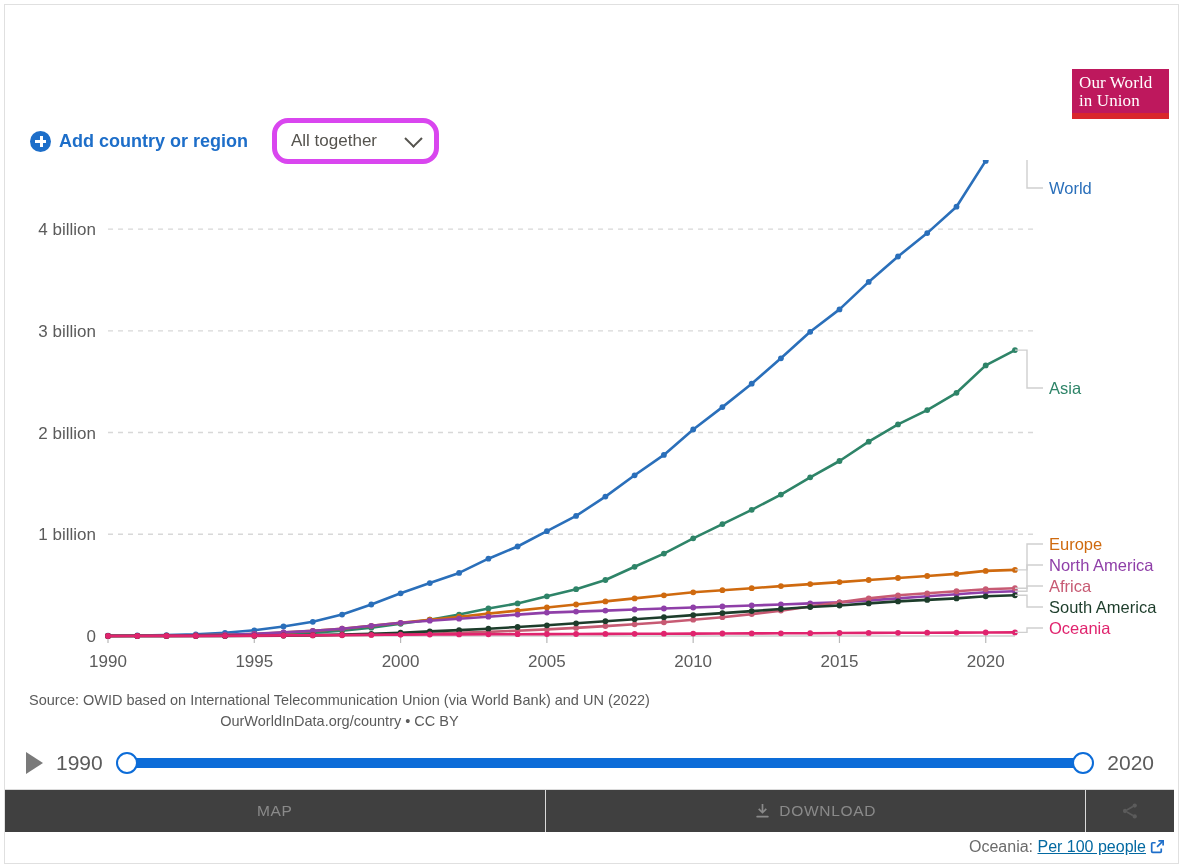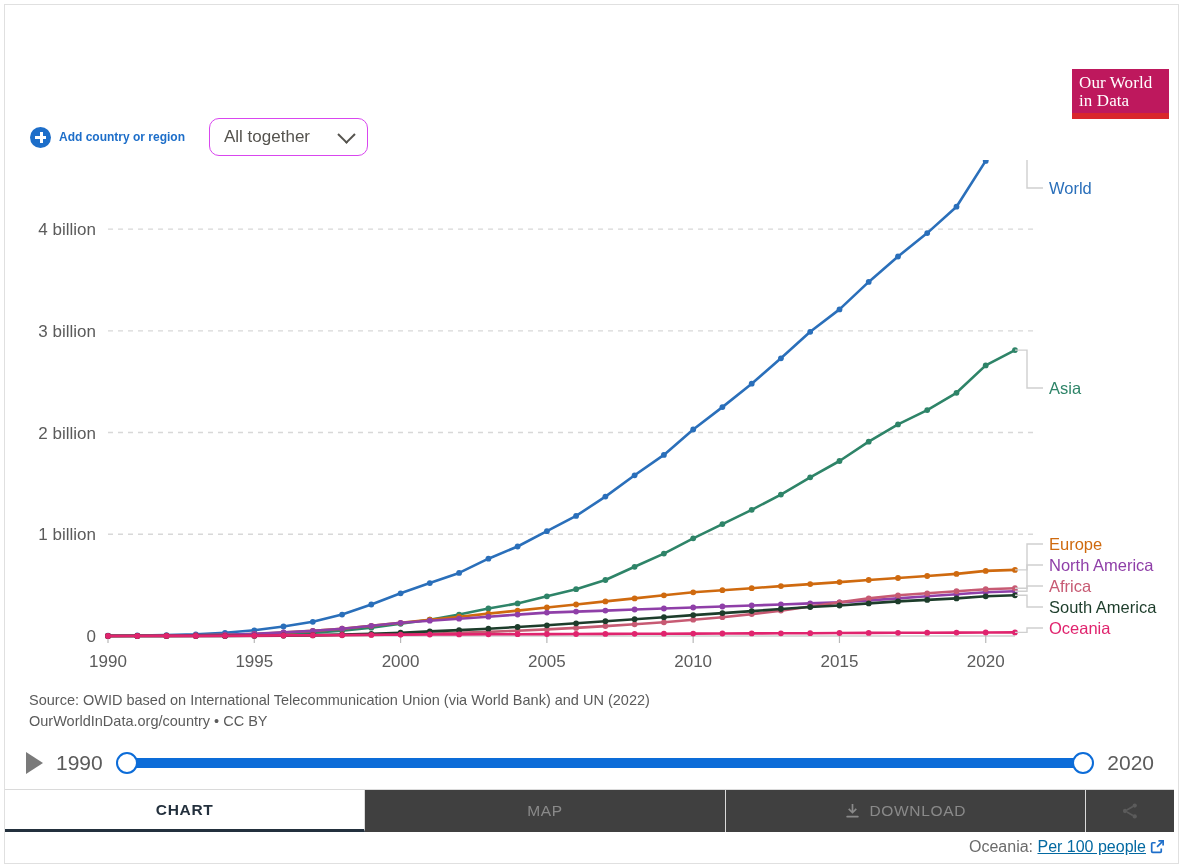--- a/index.html
+++ b/index.html
@@ -80,43 +80,43 @@
     left: 30px; top: 118px;
     display: flex;
     align-items: center;
     gap: 24px;
   }
   .add-entity {
     display: flex;
     align-items: center;
     gap: 8px;
     color: #1d6ec9;
-    font-size: 12px;
+    font-size: 18px;
     font-weight: bold;
     cursor: pointer;
     user-select: none;
   }
   .plus-circle {
     width: 21px; height: 21px;
     border-radius: 50%;
     background: #1d6ec9;
     position: relative;
     flex: none;
   }
   .plus-circle::before, .plus-circle::after {
     content: "";
     position: absolute;
     background: #fff;
   }
   .plus-circle::before { left: 5px; top: 9.5px; width: 11px; height: 3px; }
   .plus-circle::after  { top: 5px; left: 9.5px; height: 11px; width: 3px; }
 
   .select-box {
-    border: 1px solid #d946ef;
-    border-radius: 10px;
+    border: 5px solid #d946ef;
+    border-radius: 16px;
     height: 36px;
     padding: 0 14px;
     display: flex;
     align-items: center;
     gap: 30px;
     font-size: 17px;
     color: #55534e;
     cursor: pointer;
     background: #fff;
     user-select: none;
@@ -135,20 +135,21 @@
   .tick-label { font-family: "Liberation Sans", sans-serif; font-size: 17px; fill: #5b5b5b; }
   .series-label { font-family: "Liberation Sans", sans-serif; font-size: 16.5px; }
 
   
   .sources {
     position: absolute;
     left: 29px; top: 690px;
     font-size: 14.5px;
     color: #5b5b5b;
     line-height: 21px;
+    text-align: center;
   }
 
   
   .timeline {
     position: absolute;
     left: 26px; top: 744px;
     width: 1128px; height: 38px;
     display: flex;
     align-items: center;
     gap: 13px;
@@ -238,21 +239,21 @@
 </style>
 </head>
 <body>
 
 <div id="page">
   <div class="frame"></div>
 
 
   <div class="owid-logo">
     <span class="l1">Our World</span>
-    <span class="l2">in Data</span>
+    <span class="l2">in Union</span>
     <span class="bar"></span>
   </div>
 
   <div class="controls">
     <div class="add-entity">
       <span class="plus-circle"></span>
       <span>Add country or region</span>
     </div>
     <div class="select-box">
       <span>All together</span>
@@ -573,23 +574,20 @@
     <div class="slider">
       <div class="track-bg"></div>
       <div class="track-fill"></div>
       <div class="handle left"></div>
       <div class="handle right"></div>
     </div>
     <div class="tl-year">2020</div>
   </div>
 
   <div class="tabs" id="tabs">
-      <div class="tab active">
-        <span>CHART</span>
-      </div>
       <div class="tab">
         <span>MAP</span>
       </div>
       <div class="tab">
         <span>
           <svg width="17" height="17" viewBox="0 0 16 16" fill="#8a8a8a">
             <path d="M7.2 1h1.6v6.2l2.2-2.2 1.1 1.1L8 10.2 3.9 6.1 5 5l2.2 2.2z"></path>
             <rect x="2.4" y="12" width="11.2" height="1.7" rx="0.4"></rect>
           </svg>
         </span>

